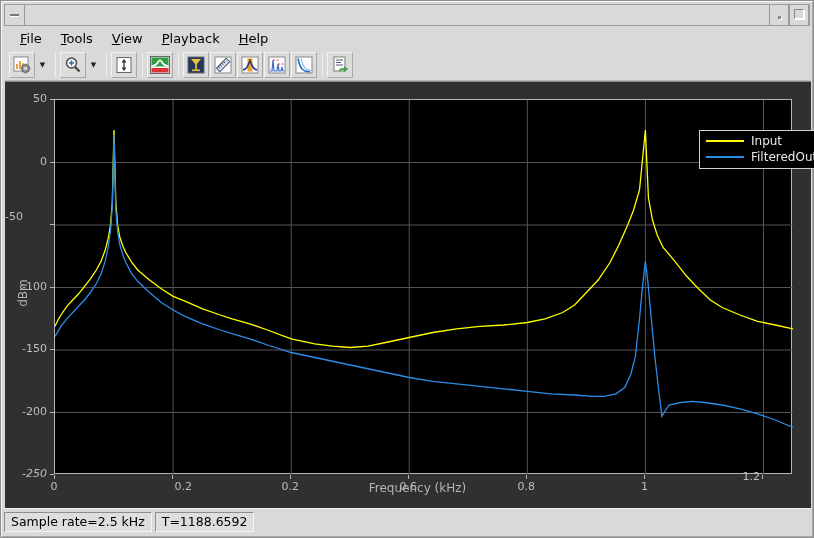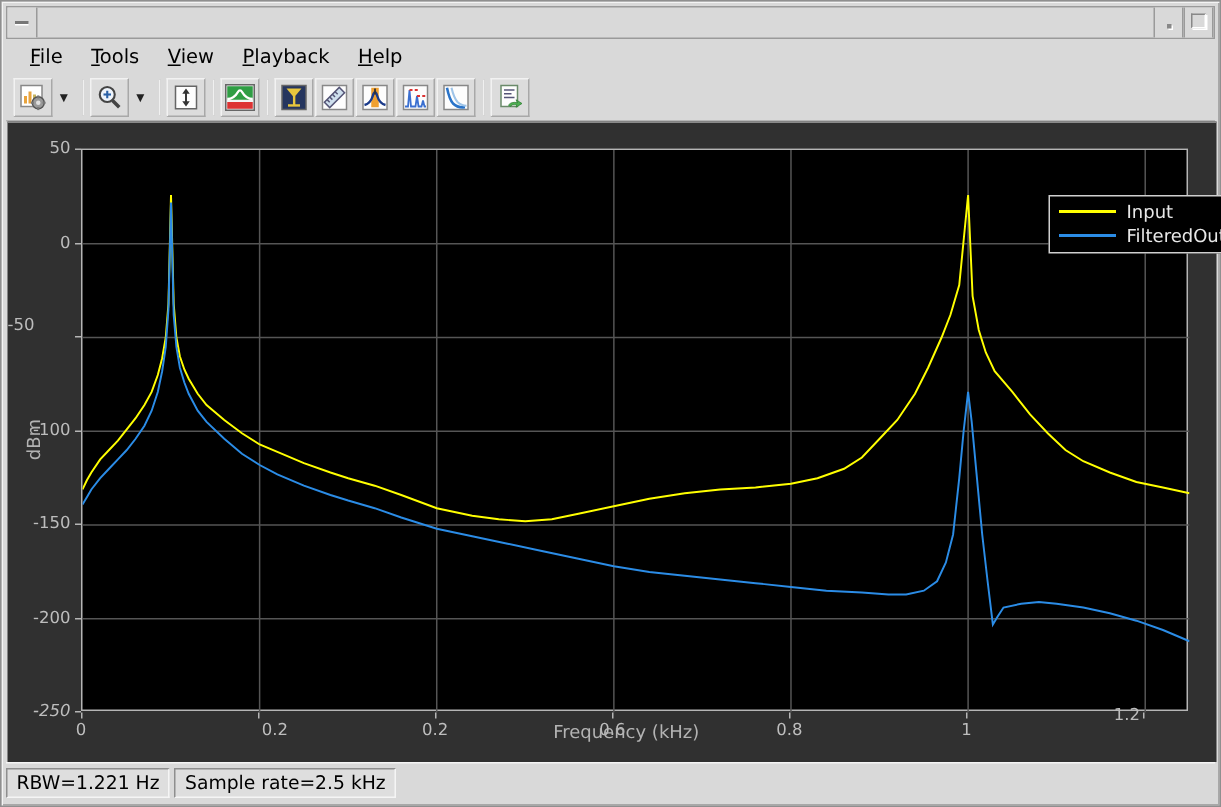--- a/index.html
+++ b/index.html
@@ -307,17 +307,17 @@
         <div class="tick-mark" style="left: 521.32px; top: 393px; width: 1px; height: 4px;"></div>
         <div class="tick-label" style="left: 619.4px; width: 40px; text-align: center; top: 398px;">1</div>
         <div class="tick-mark" style="left: 639.4px; top: 393px; width: 1px; height: 4px;"></div>
         <div class="tick-label" style="left: 737.48px; width: 40px; text-align: left; top: 388px;">1.2</div>
         <div class="tick-mark" style="left: 757.48px; top: 393px; width: 1px; height: 4px;"></div>
       </div>
     <div class="xlab"><span class="xlab-inner">Frequency (kHz)</span></div>
   </div>
 
   <div class="statusbar">
-    <div class="status-panel">RBW=1.221 Hz</div>
     <div class="status-panel">Sample rate=2.5 kHz</div>
+    <div class="status-panel">T=1188.6592</div>
   </div>
 
 </div>
 
 </body></html>

